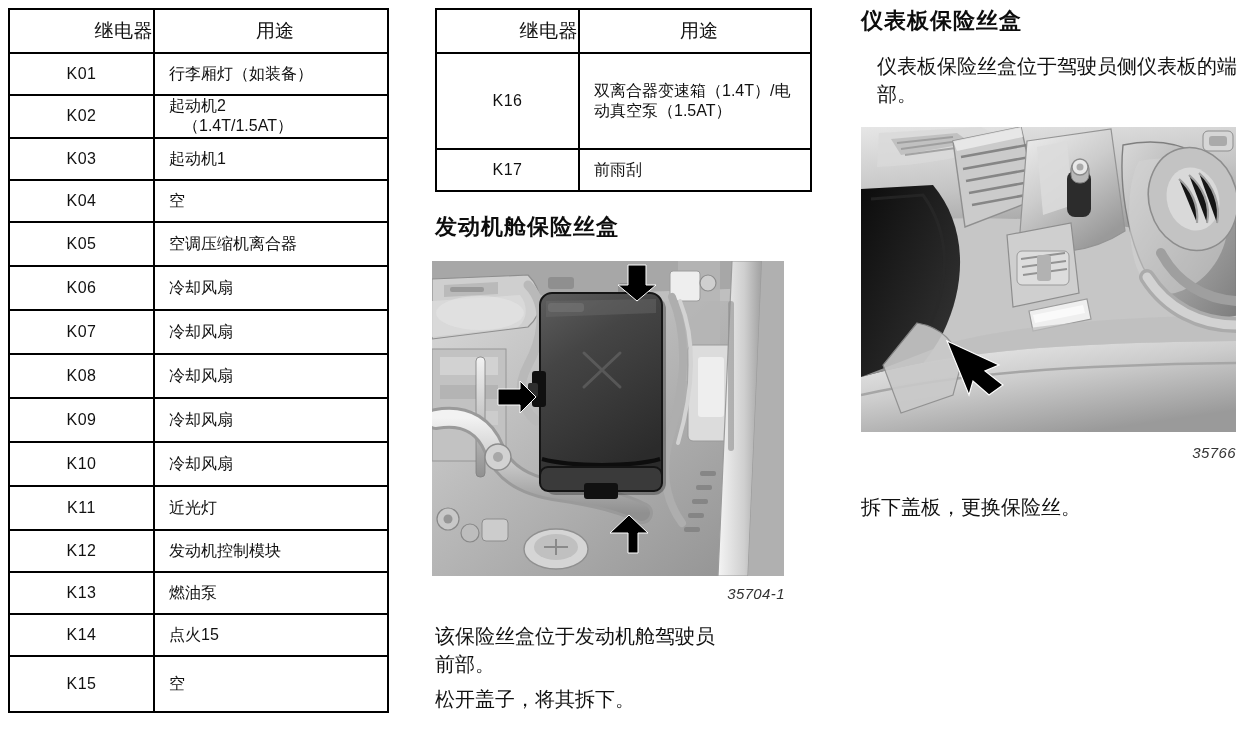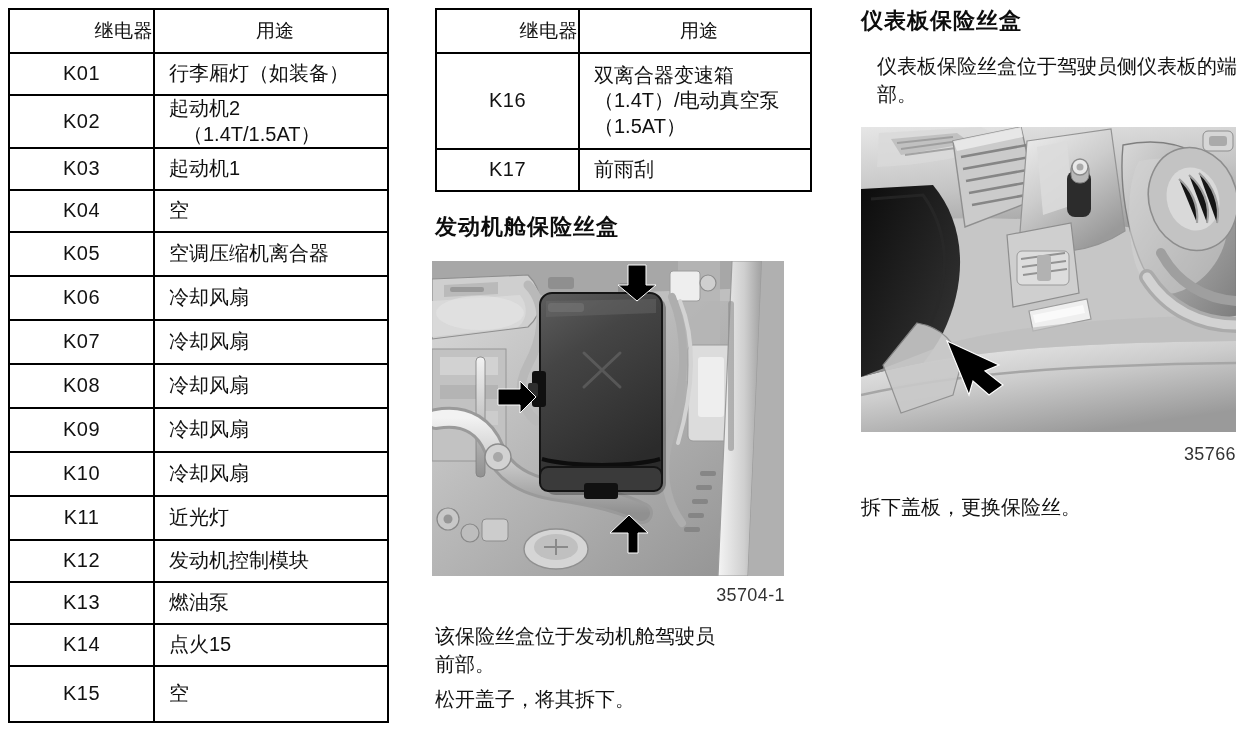--- a/index.html
+++ b/index.html
@@ -21,21 +21,21 @@
     position: absolute;
     border-collapse: collapse;
     table-layout: fixed;
     background: #ffffff;
   }
   .relay-table td, .relay-table th {
     border: 2.5px solid #000000;
     padding: 0;
     vertical-align: middle;
     font-weight: normal;
-    font-size: 20px;
+    font-size: 16px;
     line-height: 1.28;
     color: #111111;
   }
   .relay-table th {
     text-align: right;
     font-size: 19px;
   }
   .col-id {
     text-align: center;
     letter-spacing: 0.5px;
@@ -70,24 +70,25 @@
     white-space: nowrap;
   }
   .body-text {
     position: absolute;
     font-size: 20px;
     line-height: 1.42;
     color: #111111;
   }
   .fig-caption {
     position: absolute;
-    font-size: 18px;
+    font-size: 15px;
     color: #333333;
     text-align: right;
     letter-spacing: 0.4px;
+    font-style: italic;
   }
 
   
   .figure {
     position: absolute;
     overflow: hidden;
     background: #c9c9c9;
   }
   .figure svg { display: block; }
 

